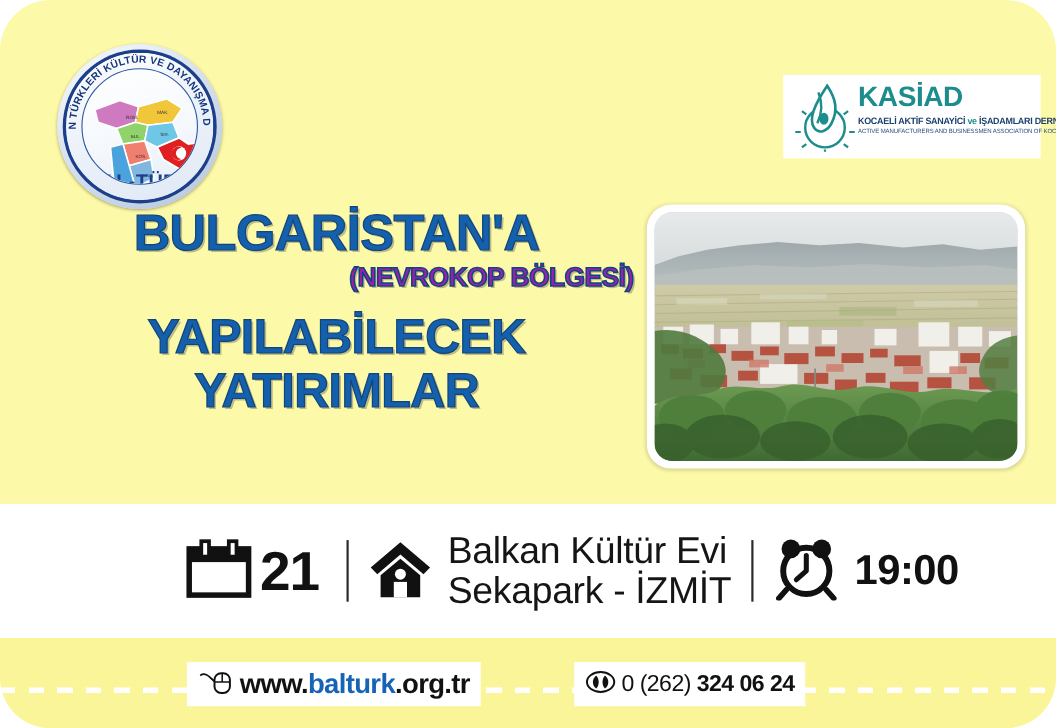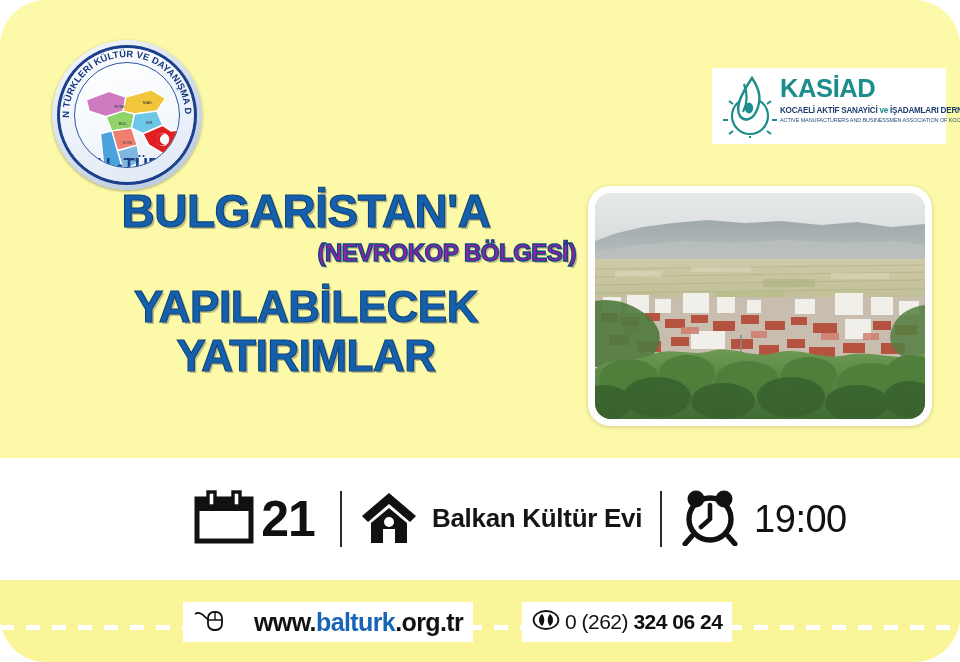--- a/index.html
+++ b/index.html
@@ -177,24 +177,24 @@
     font-size:50px; font-weight:bold; color:#111111;
     letter-spacing:-1px; line-height:1;
     margin-left:6px; margin-right:7px;
   }
   .date-text { line-height:1.06; }
   .date-text div {
     font-size:25px; color:#151515; letter-spacing:-0.3px;
   }
   .venue-text { margin-left:14px; line-height:1.06; }
   .venue-text div {
-    font-size:26px; color:#151515; letter-spacing:-0.3px; white-space:nowrap;font-weight:bold;
+    font-size:34px; color:#151515; letter-spacing:-0.3px; white-space:nowrap;
   }
   .time-text {
-    font-size:38px; font-weight:normal; color:#111111;
+    font-size:38px; font-weight:bold; color:#111111;
     letter-spacing:-0.5px; margin-left:14px;
   }
 
   
   #footer-band {
     position:absolute;
     left:0; top:580px;
     width:960px; height:82px;
     background:#fbf59a;
   }
@@ -205,21 +205,21 @@
         to right, #ffffff 0 14px, rgba(255,255,255,0) 14px 26px);
   }
   .footer-chip {
     position:absolute;
     background:#ffffff;
     display:flex; align-items:center;
     height:40px;
     padding:0 10px;
     box-sizing:border-box;
   }
-  #web-chip { left:183px; top:602px;gap:23px; }
+  #web-chip { left:170px; top:602px; }
   #phone-chip { left:522px; top:602px; }
   .web-text {
     font-size:25px; font-weight:bold; color:#111111;
     letter-spacing:-0.6px; margin-left:4px; white-space:nowrap;
   }
   .web-text .brand { color:#1763b6; }
   .phone-text {
     font-size:21px; color:#111111; letter-spacing:-0.5px;
     margin-left:5px; white-space:nowrap;
   }
@@ -448,20 +448,21 @@
         <span class="icon-box">
           <svg width="58" height="56" viewBox="0 0 58 56">
             <path d="M29 4 L56 27 L50 33 L29 15 L8 33 L2 27 Z" fill="#111"></path>
             <path d="M29 19 L47 34 L47 54 L11 54 L11 34 Z" fill="#111"></path>
             <circle cx="29" cy="33" r="5" fill="#fff"></circle>
             <rect x="23" y="40" width="12" height="14" fill="#fff"></rect>
           </svg>
         </span>
         <span class="venue-text">
           <div>Balkan Kültür Evi</div>
+          <div>Sekapark - İZMİT</div>
         </span>
       </div>
 
       <div class="vdiv"></div>
 
       <div class="info-block">
         <span class="icon-box">
           <svg width="60" height="58" viewBox="0 0 60 58">
             <circle cx="16" cy="11" r="8.5" fill="#111"></circle>
             <circle cx="44" cy="11" r="8.5" fill="#111"></circle>

